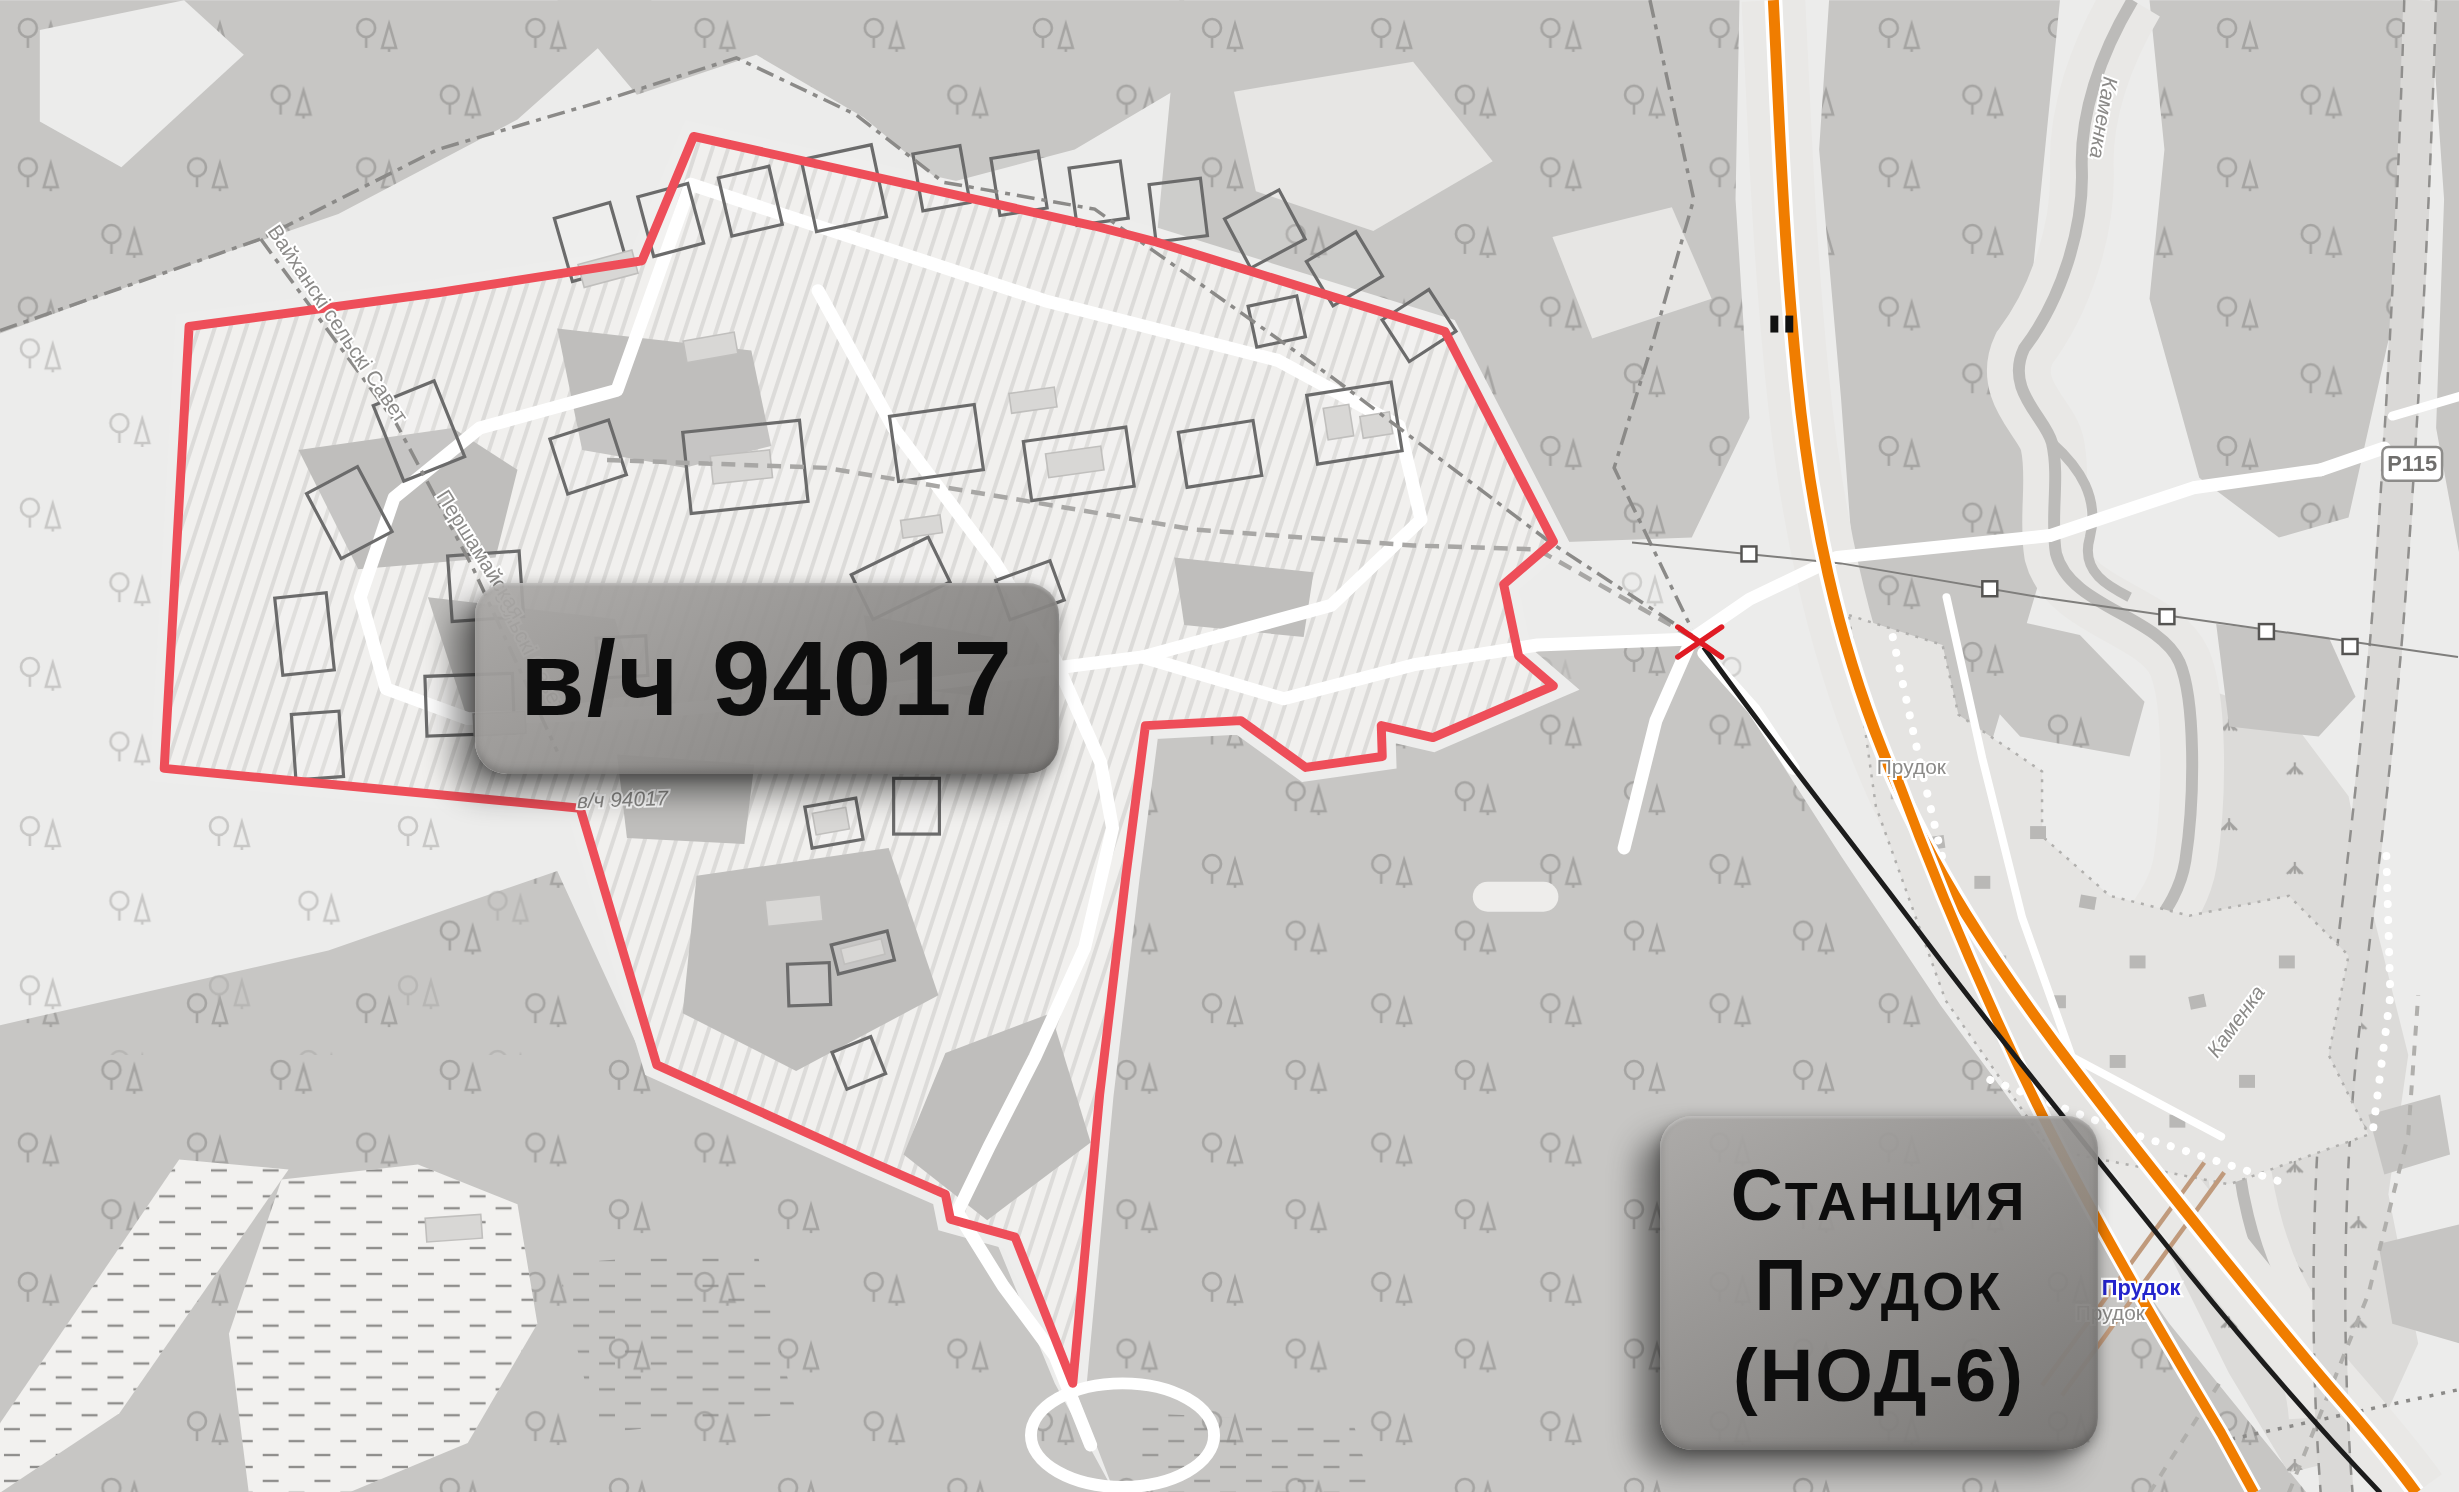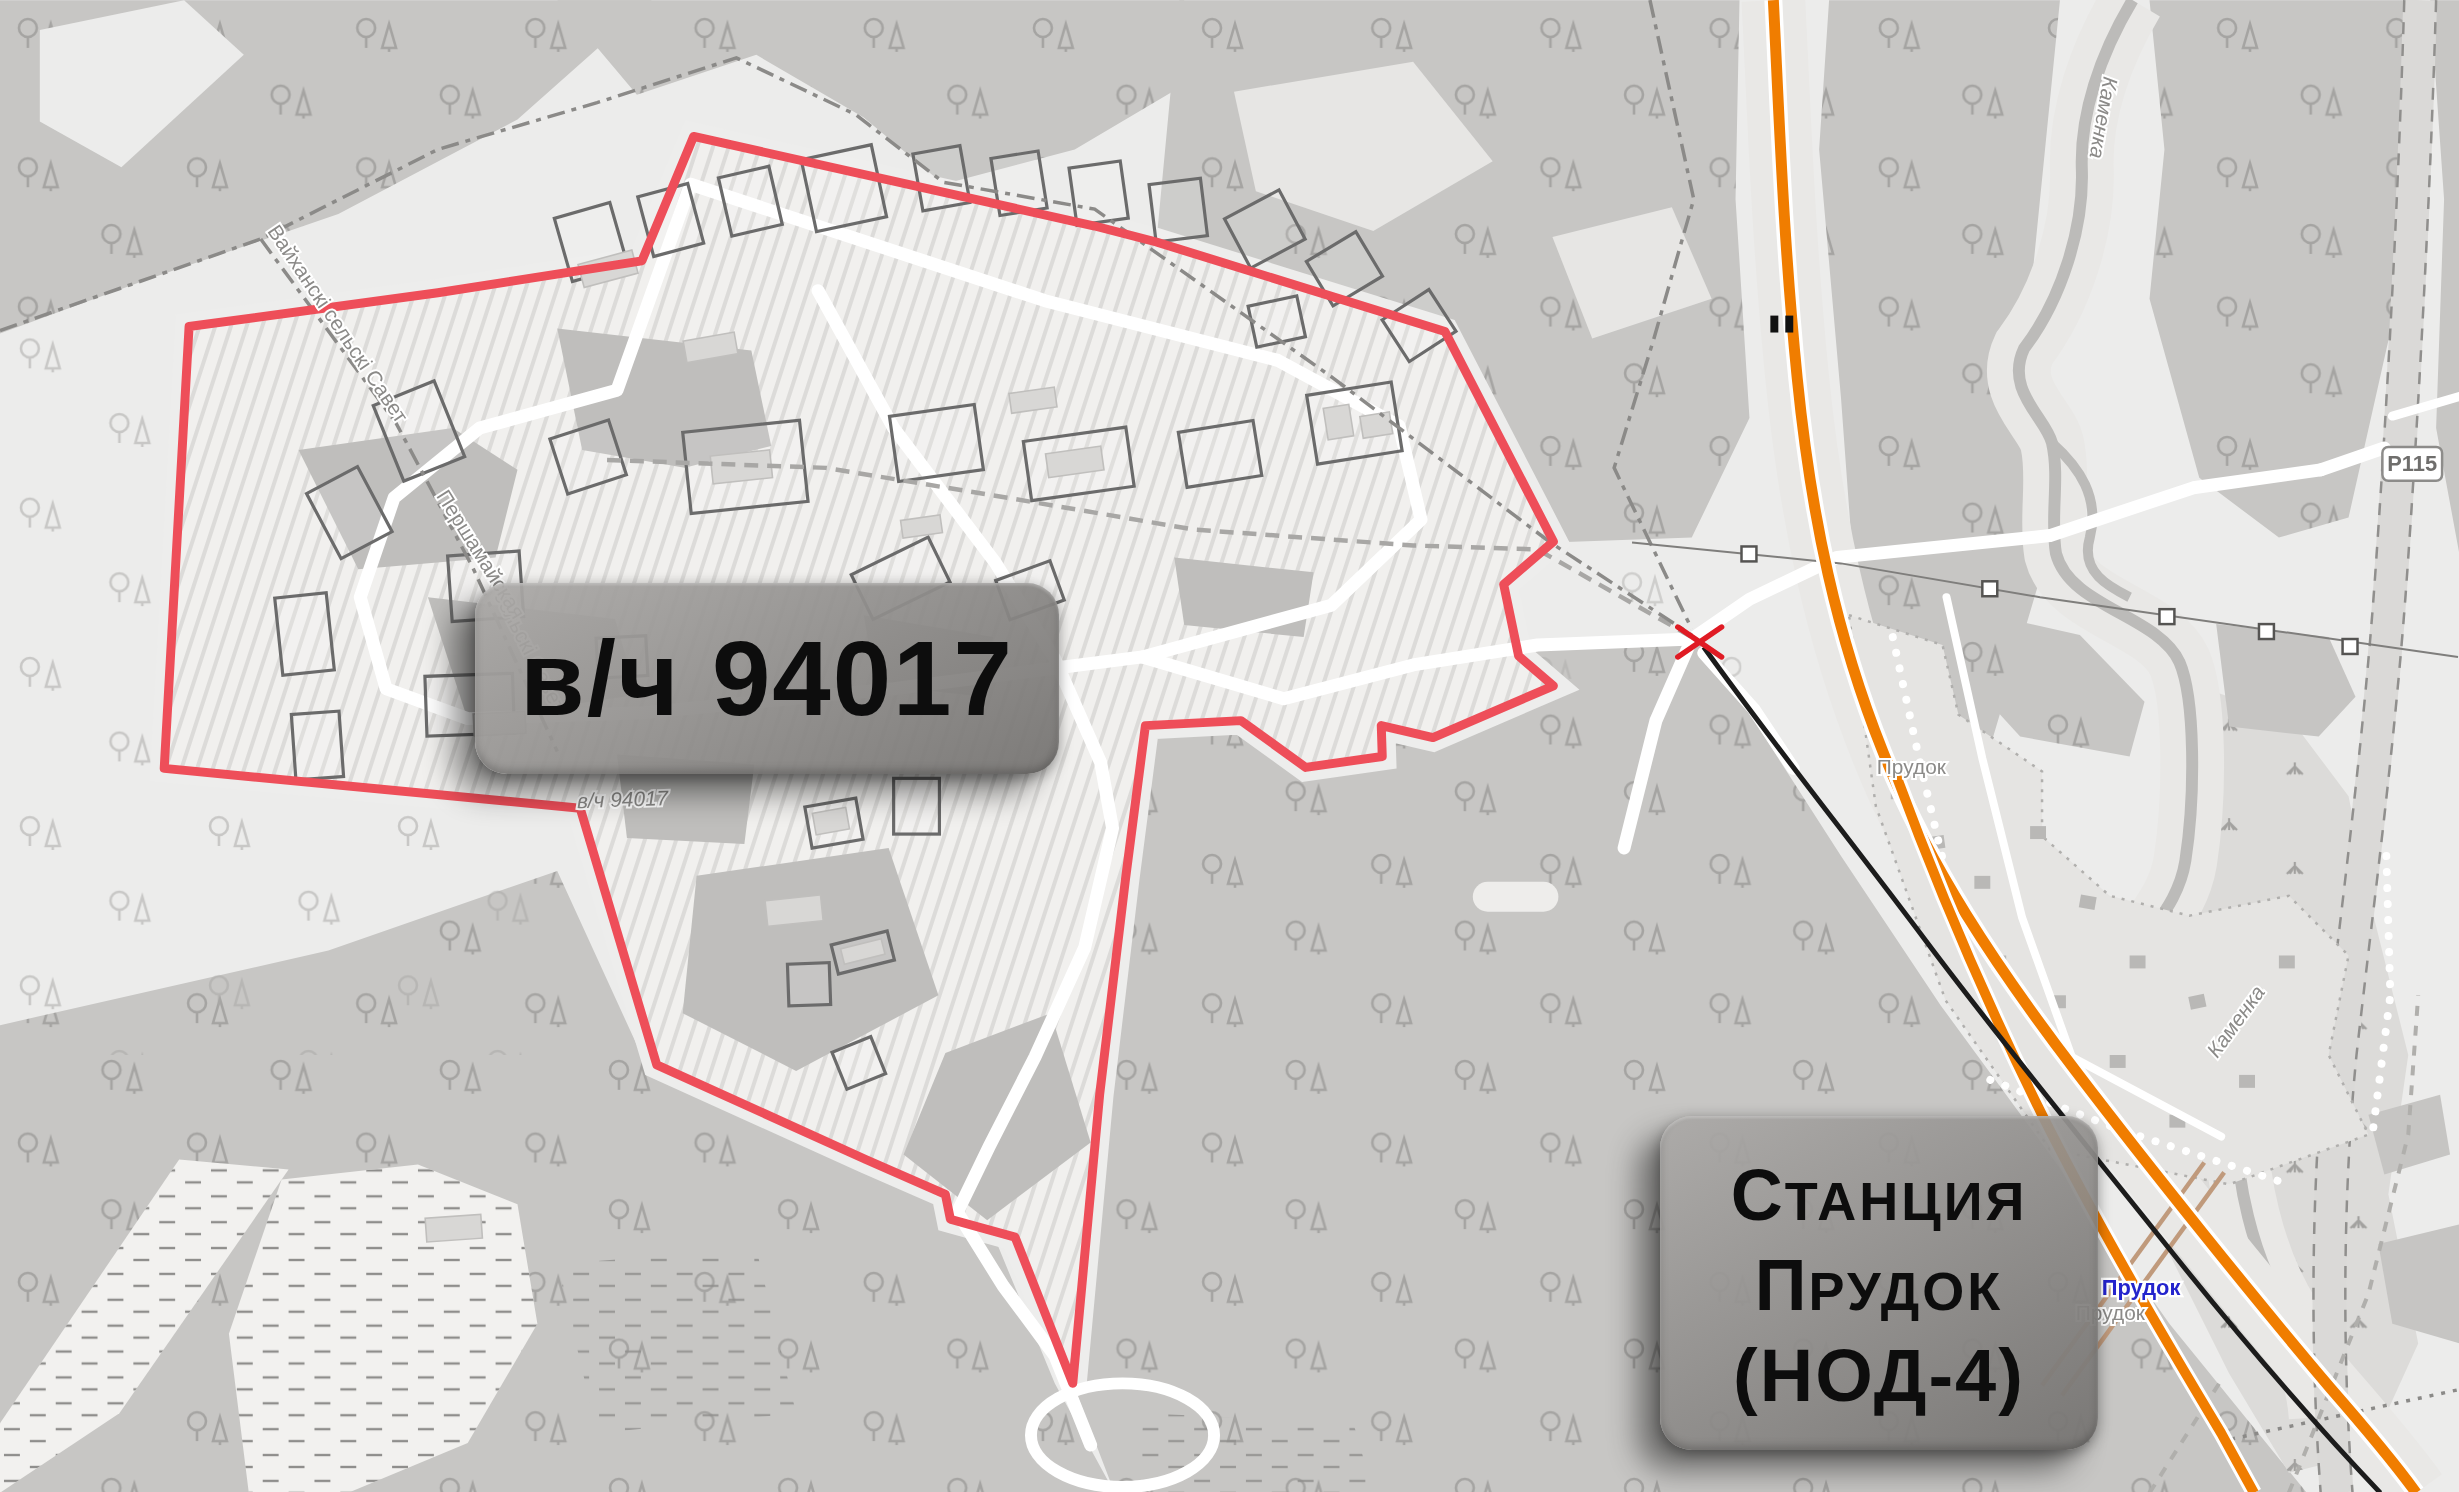--- a/index.html
+++ b/index.html
@@ -300,16 +300,16 @@
   </g>
 </svg>
 
 <div id="unit-box" class="annotation-box">
   <span>в/ч 94017</span>
 </div>
 
 <div id="station-box" class="annotation-box">
   <span class="line"><span class="lead">С</span><span class="rest">ТАНЦИЯ</span></span>
   <span class="line"><span class="lead">П</span><span class="rest">РУДОК</span></span>
-  <span class="line big">(НОД-4)</span>
+  <span class="line big">(НОД-6)</span>
 </div>
 </div>
 
 
 </body></html>

